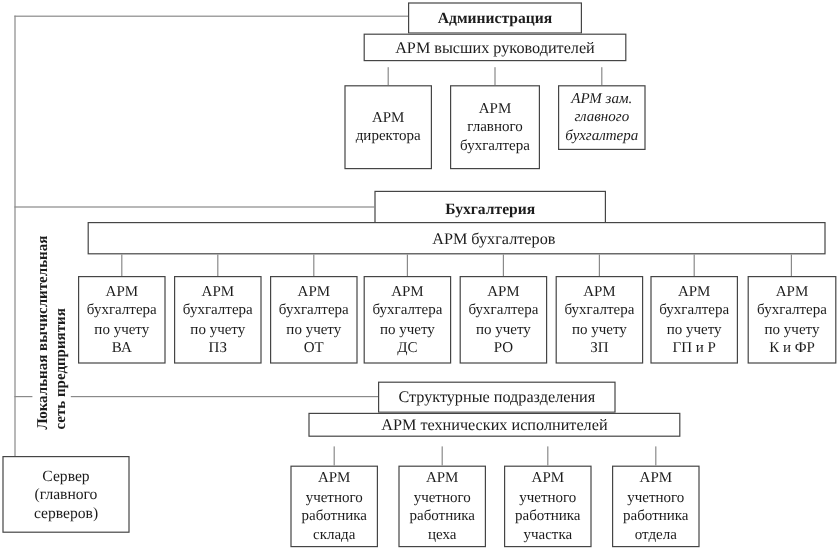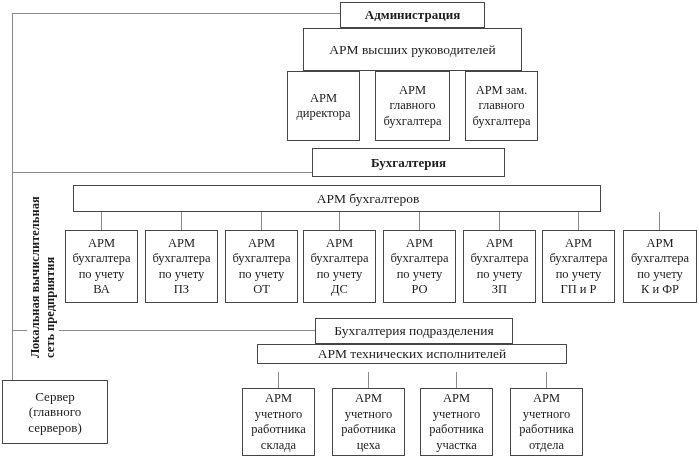--- a/index.html
+++ b/index.html
@@ -67,32 +67,32 @@
   <div class="cline" style="left:499px;top:212px;width:1px;height:18px;"></div>
   <div class="cline" style="left:578px;top:212px;width:1px;height:18px;"></div>
   <div class="cline" style="left:659px;top:212px;width:1px;height:18px;"></div>
 
   <div class="cline" style="left:278px;top:372px;width:1px;height:16px;"></div>
   <div class="cline" style="left:368px;top:372px;width:1px;height:16px;"></div>
   <div class="cline" style="left:456px;top:372px;width:1px;height:16px;"></div>
   <div class="cline" style="left:546px;top:372px;width:1px;height:16px;"></div>
 
   <div class="box hdr" style="left:340px;top:2px;width:145px;height:26px;">Администрация</div>
-  <div class="box bar" style="left:303px;top:28px;width:219px;height:43px;">АРМ высших руководителей</div>
+  <div class="box bar" style="left:303px;top:28px;width:219px;height:23px;">АРМ высших руководителей</div>
   <div class="box" style="left:287px;top:71px;width:73px;height:70px;">АРМ
 директора</div>
   <div class="box" style="left:375px;top:71px;width:75px;height:70px;">АРМ
 главного
 бухгалтера</div>
-  <div class="box" style="left:465px;top:71px;width:73px;height:70px;">АРМ зам.
+  <div class="box" style="left:465px;top:71px;width:73px;height:54px;font-style:italic;">АРМ зам.
 главного
 бухгалтера</div>
 
-  <div class="box hdr" style="left:312px;top:148px;width:193px;height:29px;">Бухгалтерия</div>
-  <div class="box bar shifted" style="left:73px;top:185px;width:528px;height:27px;">АРМ бухгалтеров</div>
+  <div class="box hdr" style="left:312px;top:159px;width:193px;height:29px;">Бухгалтерия</div>
+  <div class="box bar shifted" style="left:73px;top:185px;width:615px;height:27px;">АРМ бухгалтеров</div>
   <div class="box" style="left:65px;top:230px;width:73px;height:73px;">АРМ
 бухгалтера
 по учету
 ВА</div>
   <div class="box" style="left:145px;top:230px;width:73px;height:73px;">АРМ
 бухгалтера
 по учету
 ПЗ</div>
   <div class="box" style="left:225px;top:230px;width:73px;height:73px;">АРМ
 бухгалтера
@@ -112,21 +112,21 @@
 ЗП</div>
   <div class="box" style="left:542px;top:230px;width:73px;height:73px;">АРМ
 бухгалтера
 по учету
 ГП и Р</div>
   <div class="box" style="left:623px;top:230px;width:74px;height:73px;">АРМ
 бухгалтера
 по учету
 К и ФР</div>
 
-  <div class="box bar" style="left:315px;top:318px;width:198px;height:26px;">Бухгалтерия подразделения</div>
+  <div class="box bar" style="left:315px;top:318px;width:198px;height:26px;">Структурные подразделения</div>
   <div class="box bar" style="left:257px;top:344px;width:310px;height:20px;">АРМ технических исполнителей</div>
   <div class="box" style="left:242px;top:388px;width:73px;height:68px;">АРМ
 учетного
 работника
 склада</div>
   <div class="box" style="left:332px;top:388px;width:73px;height:68px;">АРМ
 учетного
 работника
 цеха</div>
   <div class="box" style="left:420px;top:388px;width:73px;height:68px;">АРМ

